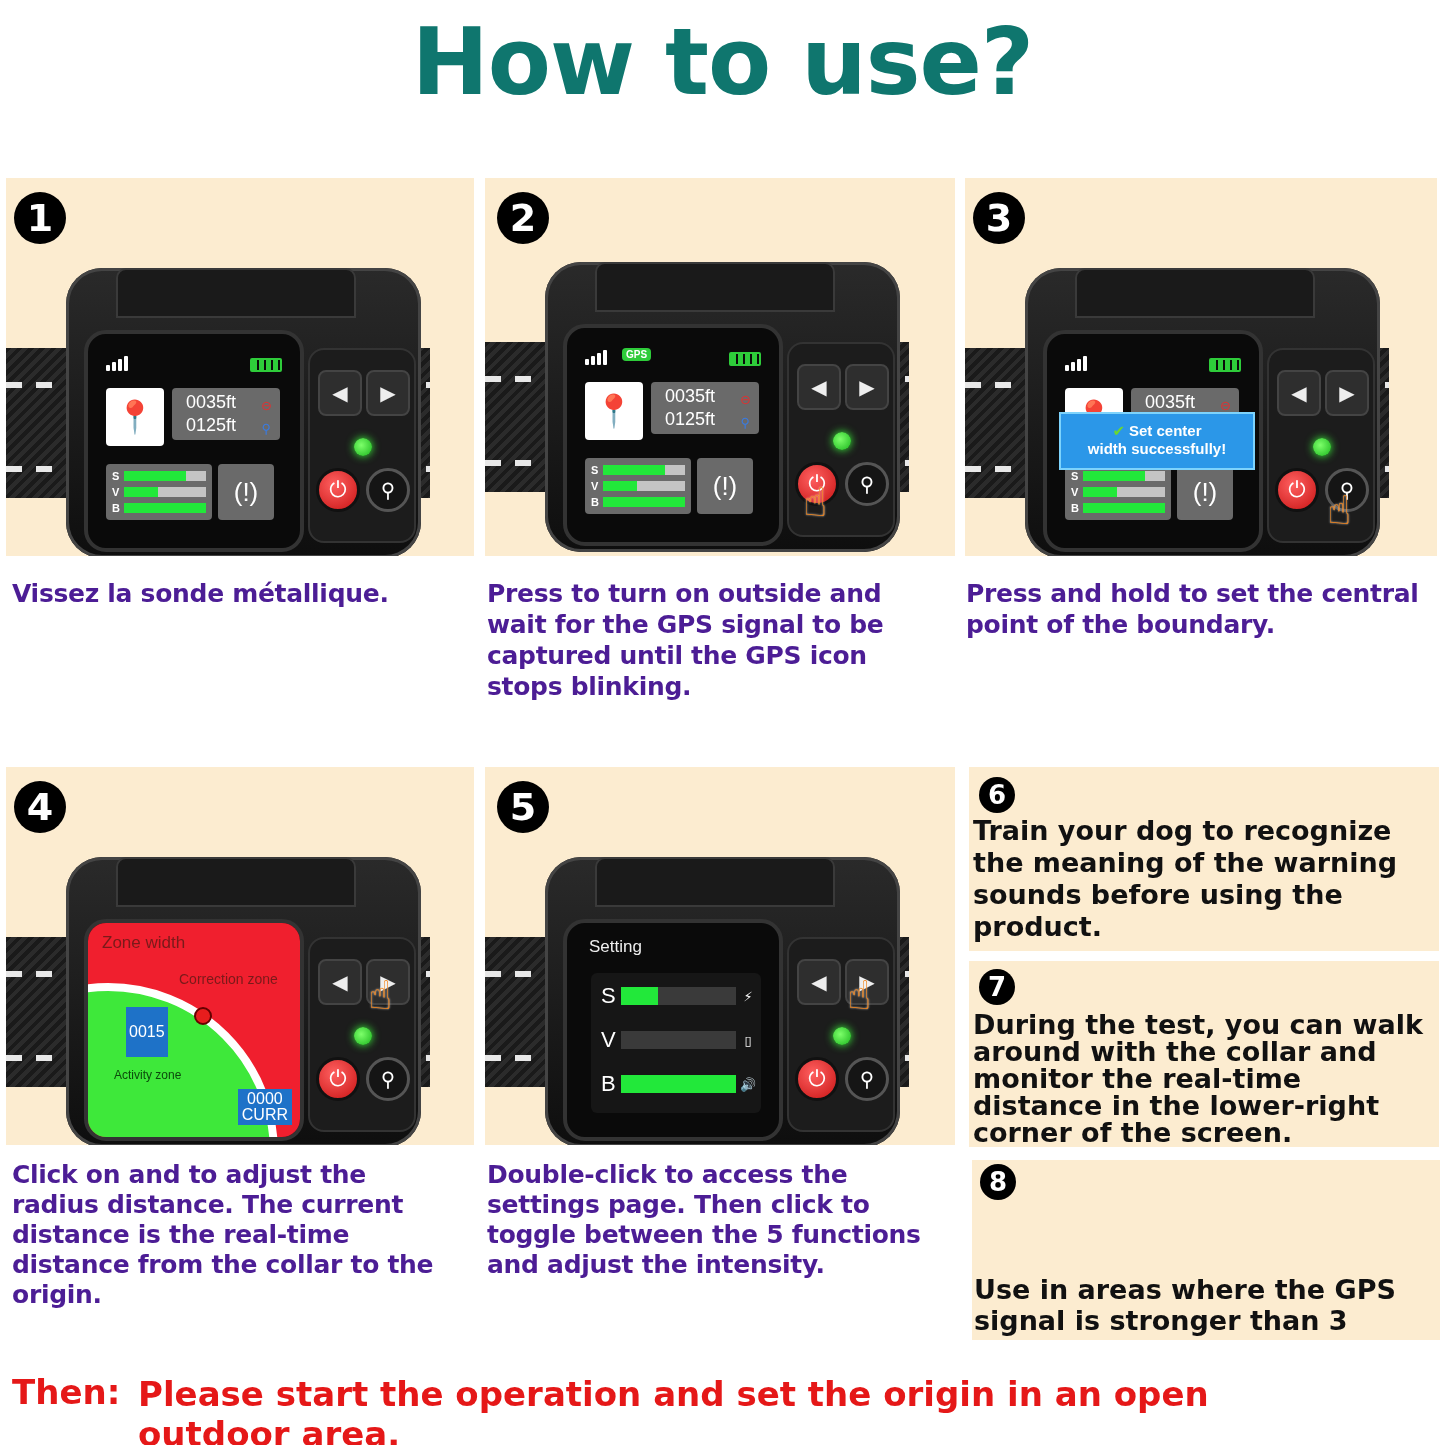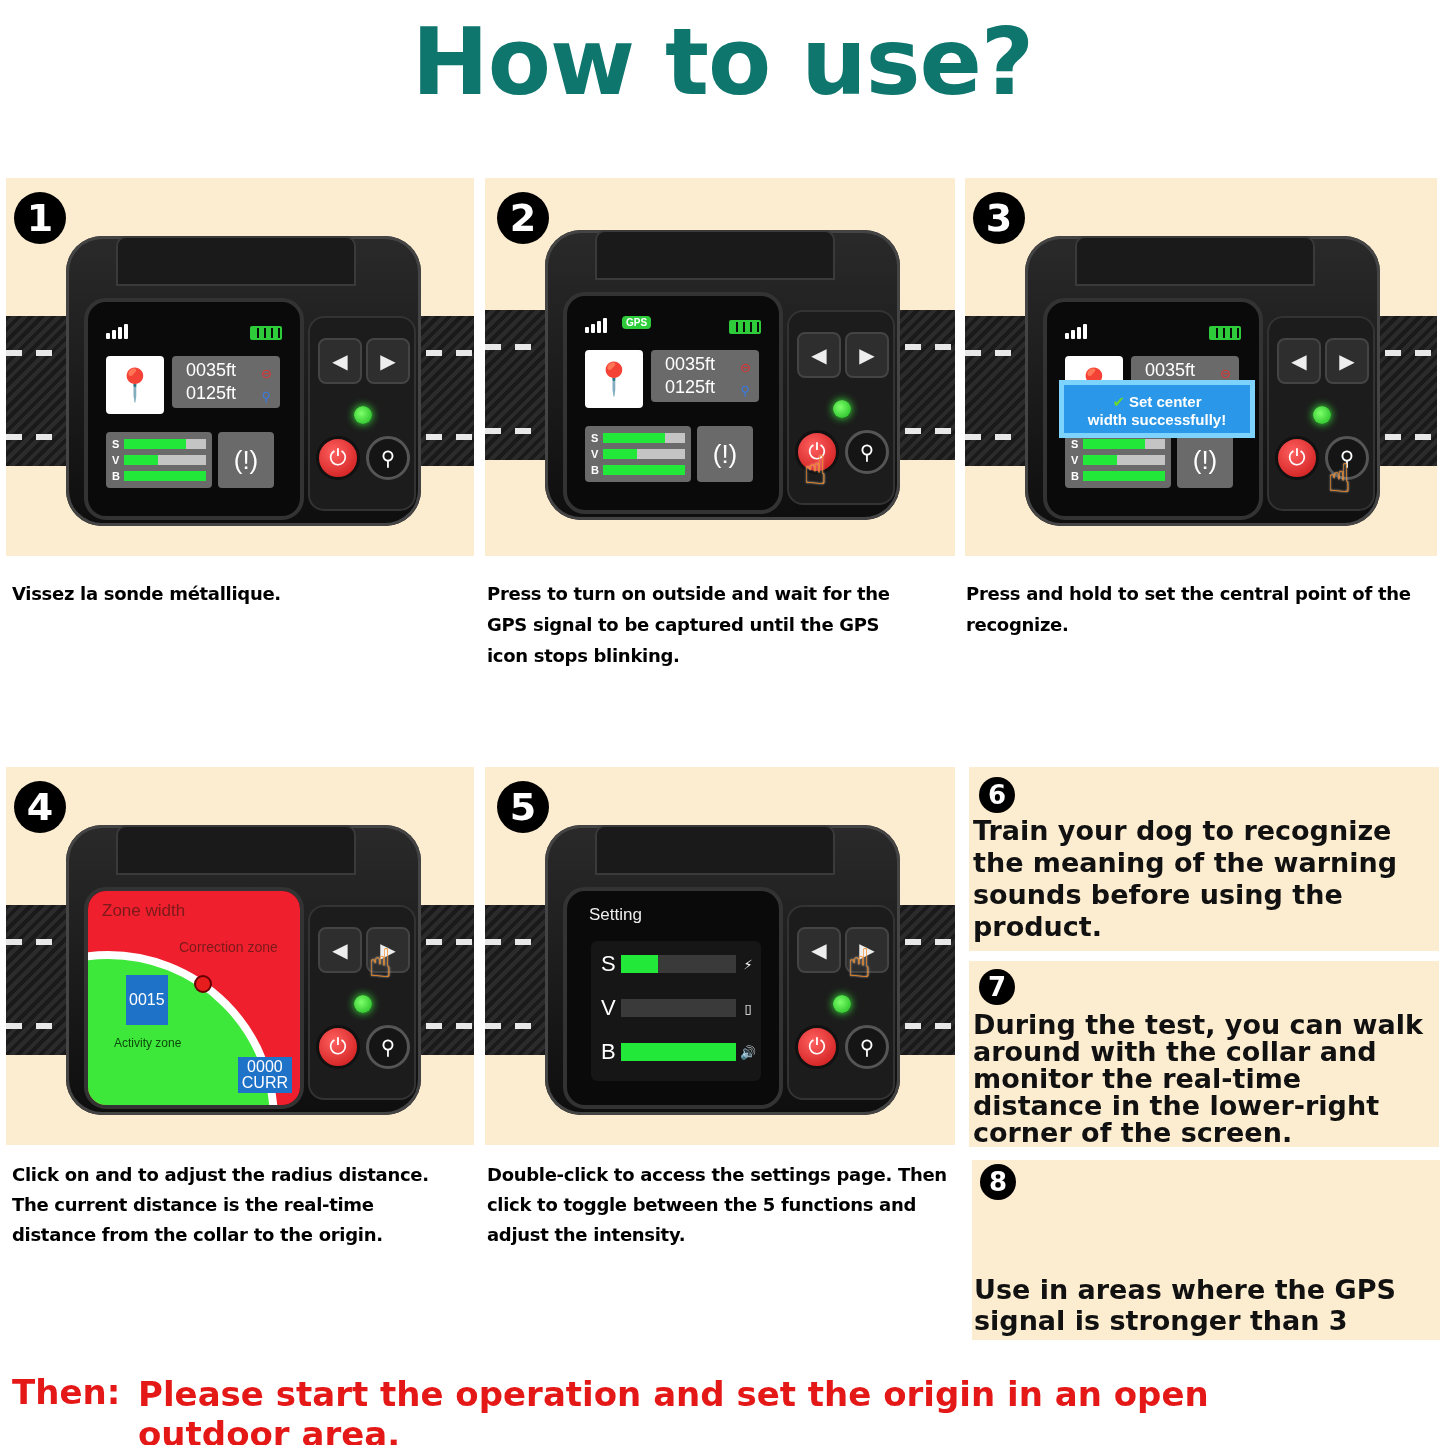--- a/index.html
+++ b/index.html
@@ -14,21 +14,21 @@
 
   .panel { position: absolute; background: #fcecd0; overflow: hidden; }
   .num {
     position: absolute; width: 52px; height: 52px; border-radius: 50%; background: #000;
     color: #fff; font-family: "DejaVu Sans", sans-serif; font-weight: bold; font-size: 38px;
     display: flex; align-items: center; justify-content: center; line-height: 1;
   }
   .num.small { width: 36px; height: 36px; font-size: 26px; }
 
   
-  .device { position: absolute; width: 542px; height: 300px; }
+  .device { position: absolute; width: 424px; height: 300px; margin-top: 32px; }
   .strap {
     position: absolute; top: 80px; height: 150px; width: 100%;
     background: repeating-linear-gradient(135deg, #1a1a1a 0 4px, #2b2b2b 4px 8px);
   }
   .strap .dash {
     position: absolute; left: 0; width: 100%; height: 6px;
     background: repeating-linear-gradient(90deg, #e8e8e8 0 16px, transparent 16px 30px);
   }
   .body-shell {
     position: absolute; left: 60px; top: 0; width: 355px; height: 290px;
@@ -100,21 +100,21 @@
   .svb-row { display: flex; align-items: center; height: 16px; gap: 4px; }
   .svb-row b { color: #fff; font-size: 11px; width: 8px; }
   .svb-bar { flex: 1; height: 10px; background: #c4c4c4; position: relative; }
   .svb-bar span { position: absolute; left: 0; top: 0; bottom: 0; background: #22e83a; }
   .warn-tile {
     position: absolute; left: 130px; top: 130px; width: 56px; height: 56px; background: #6a6a6a;
     border-radius: 4px; color: #fff; font-size: 26px; display: flex; align-items: center; justify-content: center;
   }
   .toast {
     position: absolute; left: 12px; top: 78px; width: 196px; height: 58px; background: #2b97e8;
-    border: 5px solid #7dd3fc; color: #fff; font-size: 15px; font-weight: bold; text-align: center;
+    border: 2px solid #7dd3fc; color: #fff; font-size: 15px; font-weight: bold; text-align: center;
     line-height: 18px; padding-top: 8px;
   }
   .toast .check { color: #6bd82e; margin-right: 4px; }
 
   
   .zone { position: absolute; inset: 0; background: #f01f2e; }
   .zone .green {
     position: absolute; left: -150px; top: 60px; width: 340px; height: 340px; border-radius: 50%;
     background: #3ee83a; border: 8px solid #fff;
   }
@@ -136,22 +136,22 @@
   
   .set-title { position: absolute; left: 22px; top: 14px; color: #eee; font-size: 17px; }
   .set-box { position: absolute; left: 24px; top: 50px; width: 170px; height: 140px; background: #161616; border-radius: 6px; }
   .set-row { position: absolute; left: 10px; display: flex; align-items: center; gap: 4px; width: 155px; }
   .set-row b { color: #fff; font-size: 22px; font-weight: normal; width: 16px; }
   .set-bar { flex: 1; height: 18px; background: #3a3a3a; position: relative; }
   .set-bar span { position: absolute; left: 0; top: 0; bottom: 0; background: #22e83a; }
   .set-row i { color: #fff; font-style: normal; font-size: 13px; width: 16px; text-align: center; }
 
   .caption {
-    position: absolute; font-family: "DejaVu Sans", sans-serif; font-weight: bold; font-size: 18px;
-    line-height: 31px; color: #000000; letter-spacing: -0.3px;
+    position: absolute; font-family: "DejaVu Sans", sans-serif; font-weight: bold; font-size: 25px;
+    line-height: 31px; color: #4c1d95; letter-spacing: -0.3px;
   }
   .caption.tight { line-height: 30px; }
   .side-text {
     position: absolute; font-family: "DejaVu Sans", sans-serif; font-weight: bold; font-size: 27px;
     line-height: 27px; color: #111;
   }
 
   .note-label {
     position: absolute; left: 12px; top: 1372px; color: #e51818; font-family: "DejaVu Sans", sans-serif;
     font-weight: bold; font-size: 34px;
@@ -339,21 +339,21 @@
         <div class="arrow-btn">◀</div>
         <div class="arrow-btn">▶</div>
       </div>
       <div class="led"></div>
       <div class="power-btn">⏻</div>
       <div class="pin-btn">⚲</div>
     </div>
     <div class="hand" style="left:362px;top:222px;">☝</div>
   </div>
 </div>
-<div class="caption" style="left:966px;top:578px;width:475px;">Press and hold to set the central point of the recognize.</div>
+<div class="caption" style="left:966px;top:578px;width:475px;">Press and hold to set the central point of the boundary.</div>
 
 <div class="panel" style="left:6px;top:767px;width:468px;height:378px;">
   <div class="num" style="left:8px;top:14px;">4</div>
   <div class="device" style="left:0;top:58px;">
     <div class="strap">
         <div class="dash" style="top:34px"></div>
         <div class="dash" style="top:118px"></div>
       </div>
     <div class="body-shell"></div>
     <div class="body-top"></div>

